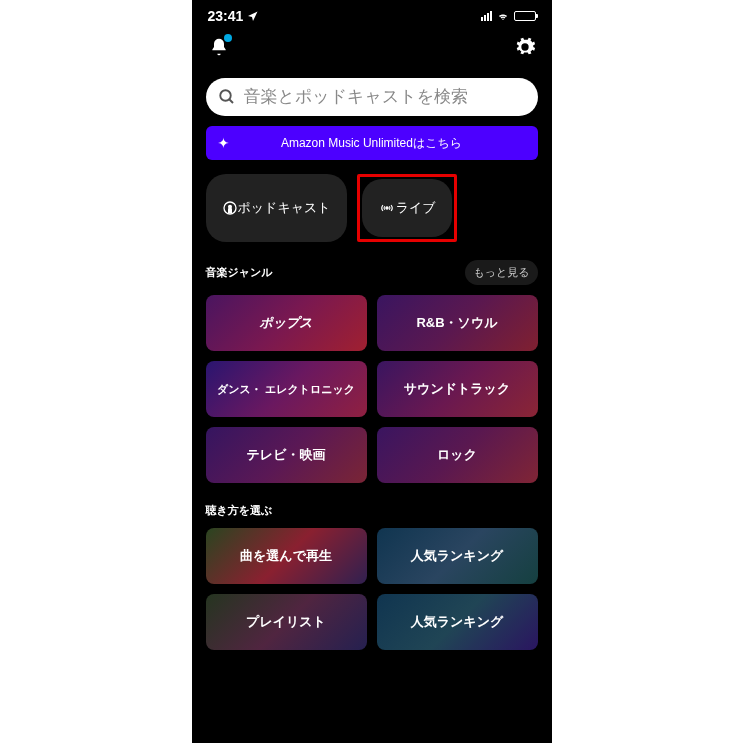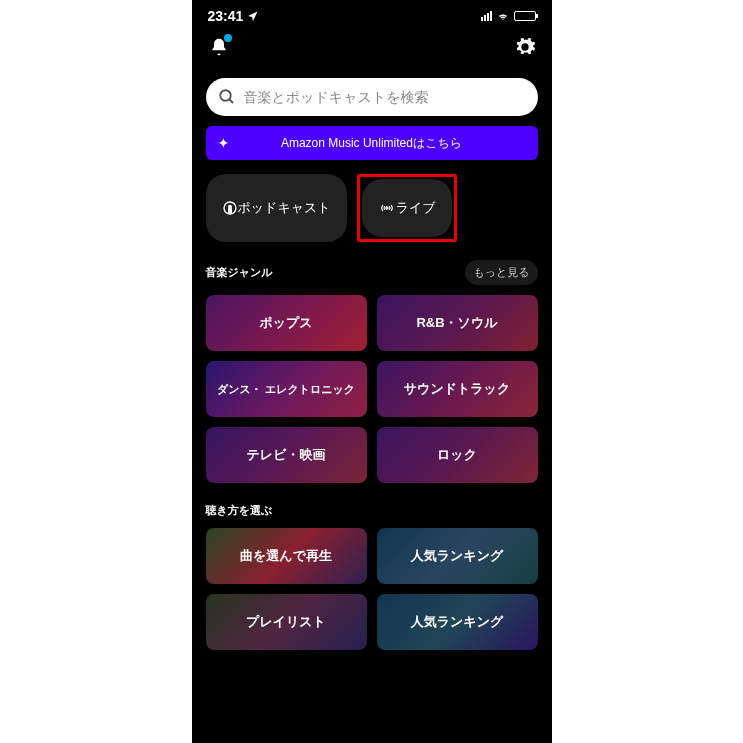--- a/index.html
+++ b/index.html
@@ -53,21 +53,21 @@
   margin: 12px 14px 10px;
   background: #fff;
   border-radius: 22px;
   height: 38px;
   display: flex;
   align-items: center;
   padding: 0 12px;
   gap: 8px;
 }
 .search-bar input {
-  border: none; outline: none; flex: 1; font-size: 14px; color: #333; background: transparent;
+  border: none; outline: none; flex: 1; font-size: 17px; color: #333; background: transparent;
 }
 .search-bar input::placeholder { color: #888; }
 .unlimited-banner {
   margin: 0 14px 14px;
   background: #4c00ff;
   border-radius: 6px;
   height: 34px;
   display: flex;
   align-items: center;
   justify-content: center;
@@ -120,21 +120,21 @@
   border-radius: 8px;
   display: flex;
   align-items: center;
   justify-content: center;
   font-size: 13px;
   font-weight: 700;
   text-align: center;
   padding: 0 6px;
 }
 .tile.small-text { font-size: 11px; line-height: 1.3; }
-.g-pops { background: linear-gradient(135deg, #4a1560 0%, #7a1850 50%, #a02030 100%); }
+.g-pops { background: linear-gradient(135deg, #4a1560 0%, #7a1850 50%, #a02030 100%); font-style: italic; }
 .g-rbsoul { background: linear-gradient(135deg, #3a1560 0%, #5a1850 50%, #802030 100%); }
 .g-dance { background: linear-gradient(135deg, #2a1570 0%, #6a1860 50%, #902040 100%); }
 .g-sound { background: linear-gradient(135deg, #3a1560 0%, #6a1850 50%, #8a2535 100%); }
 .g-tv { background: linear-gradient(135deg, #351560 0%, #5a1855 50%, #7a2535 100%); }
 .g-rock { background: linear-gradient(135deg, #3a1560 0%, #5a1850 50%, #802535 100%); }
 .p-songs { background: linear-gradient(135deg, #2a4520 0%, #8a2030 50%, #302050 100%); }
 .p-rank { background: linear-gradient(135deg, #103550 0%, #2a4560 50%, #154040 100%); }
 .p-playlist { background: linear-gradient(135deg, #253520 0%, #502540 50%, #252050 100%); }
 .p-new { background: linear-gradient(135deg, #103550 0%, #204555 50%, #2a1560 100%); }
 .p-station { background: linear-gradient(135deg, #2a4518 0%, #6a5515 50%, #352050 100%); }

